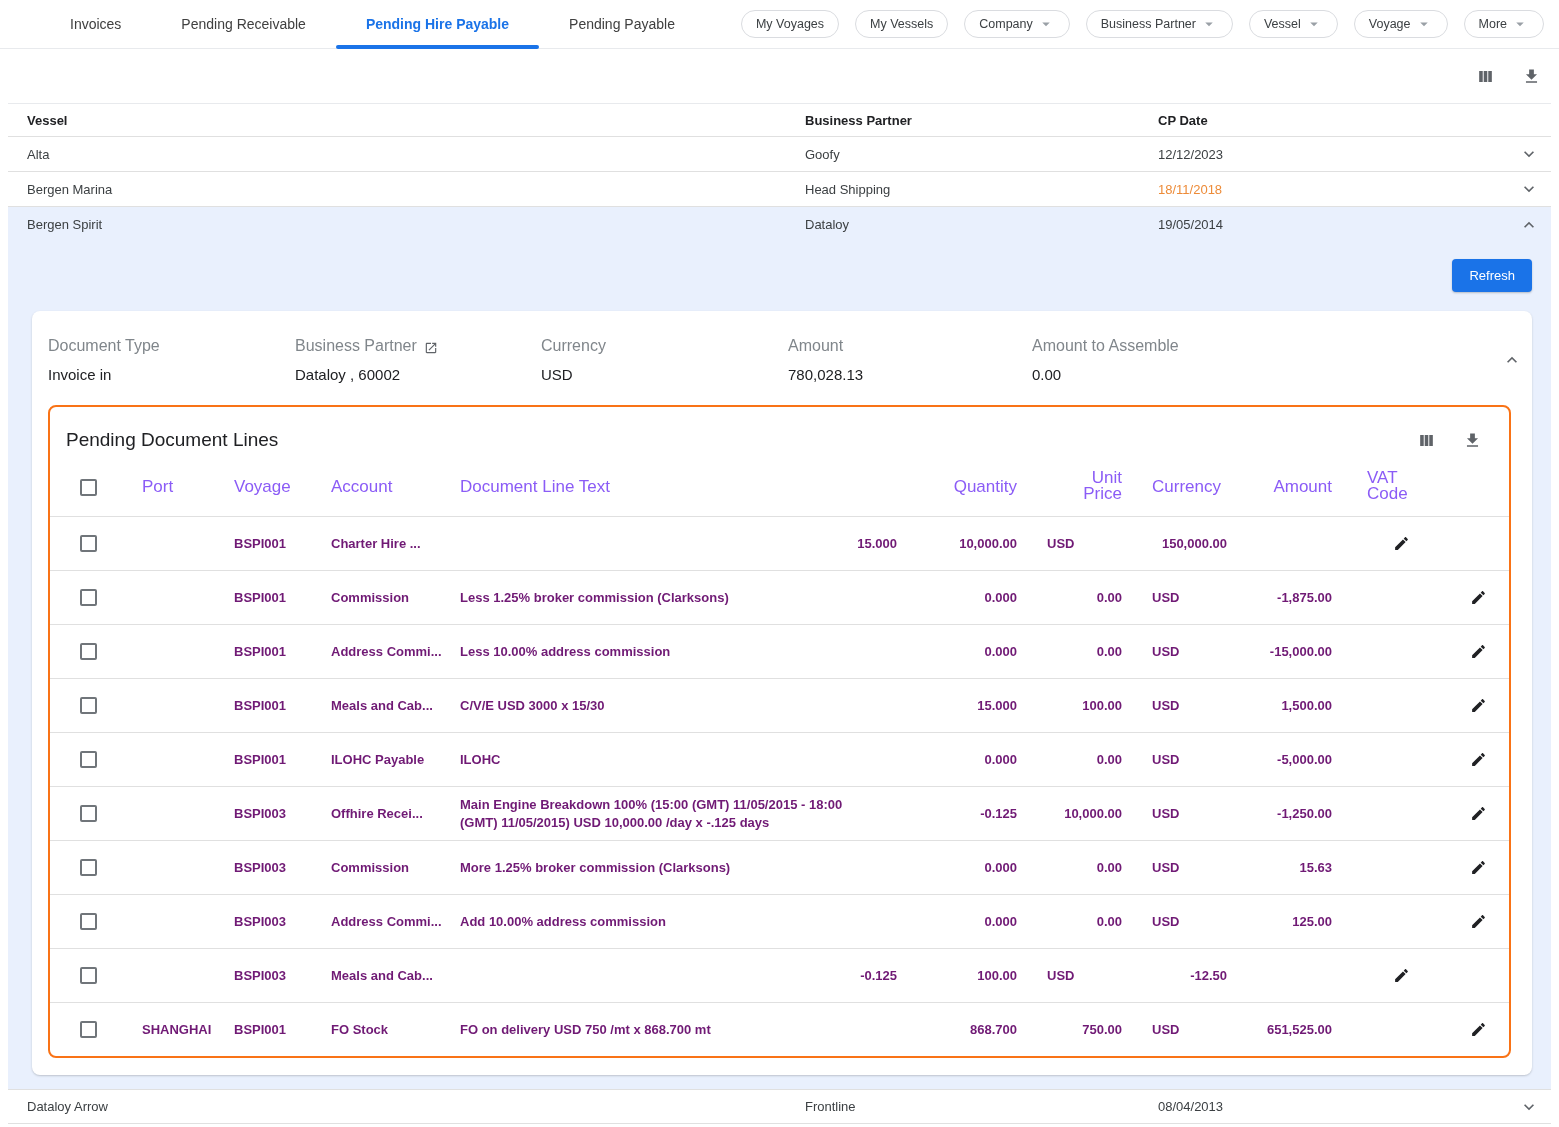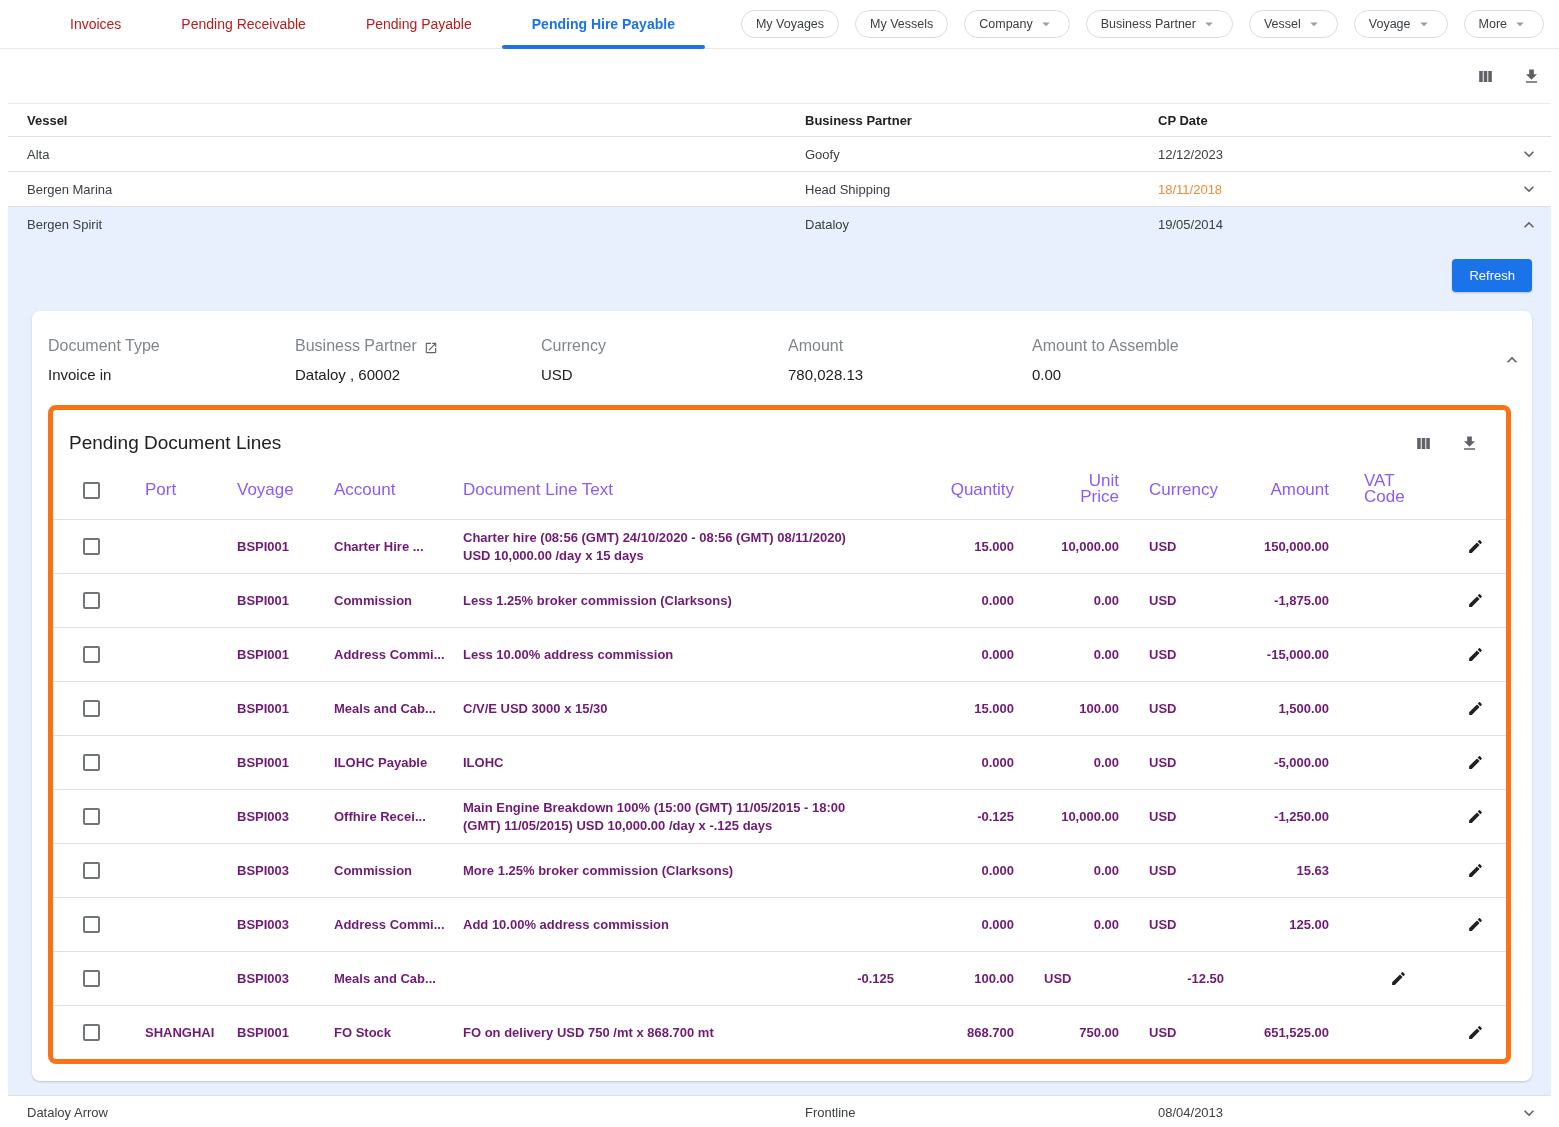--- a/index.html
+++ b/index.html
@@ -5,21 +5,21 @@
   * { box-sizing: border-box; margin: 0; padding: 0; }
   html,body { background:#fff; }
   body { font-family: "Liberation Sans", sans-serif; color:#3c4043; }
   .page { width:1559px; height:1127px; position:relative; background:#fff; overflow:hidden; }
 
   
   .tabbar { height:49px; display:flex; align-items:center; justify-content:space-between;
             border-bottom:1px solid #e8eaed; padding:0 15px 0 0; }
   .tabs { display:flex; height:100%; margin-left:40px; }
   .tab { position:relative; display:flex; align-items:center; padding:0 30px; height:100%;
-         font-size:14px; color:#b91c1c; cursor:pointer; }
+         font-size:14px; color:#404040; cursor:pointer; }
   .tab.active { color:#1a73e8; font-weight:bold; }
   .tab .underline { display:none; position:absolute; left:0; right:0; bottom:-1px; height:4px;
          background:#1a73e8; border-radius:4px; }
   .tab.active .underline { display:block; }
   .chips { display:flex; gap:16px; align-items:center; }
   .chip { display:flex; align-items:center; gap:4px; height:28px; padding:0 14px;
           border:1px solid #dadce0; border-radius:14px; font-size:12.5px; color:#3c4043;
           background:#fff; cursor:pointer; white-space:nowrap; }
   .chip svg { flex:none; }
 
@@ -50,21 +50,21 @@
   .card { background:#fff; border-radius:8px; margin-top:19px;
           box-shadow:0 1px 2px rgba(60,64,67,.25); padding:16px 0 17px 16px; }
 
   .summary { display:grid; grid-template-columns:247px 246px 247px 244px 1fr 40px;
              padding-top:10px; padding-bottom:22px; }
   .s-label { font-size:16px; color:#80868b; display:flex; align-items:flex-end; gap:7px; }
   .s-value { font-size:15px; color:#202124; margin-top:11px; }
   .s-chev { display:flex; align-items:center; justify-content:center; }
 
   
-  .lines-card { border:5px solid #f97316; border-radius:8px; margin-right:21px; }
+  .lines-card { border:2px solid #f97316; border-radius:8px; margin-right:21px; }
   .lines-head { display:flex; align-items:center; justify-content:space-between;
                 padding:21px 25px 6px 16px; }
   .lines-title { font-size:19px; color:#202124; }
   .lines-icons { display:flex; gap:22px; }
   .l-grid { display:grid; align-items:center;
             grid-template-columns:92px 92px 97px 129px 1fr 120px 105px 105px 105px 100px 77px; }
   .l-header { min-height:58px; font-size:17px; font-weight:normal; color:#8b5cf6; }
   .l-row { min-height:54px; border-top:1px solid #e0e0e0; font-size:13px; color:#701a75;font-weight:bold; }
   .col { padding:8px 0; }
   .cb-cell { display:flex; padding-left:30px; }
@@ -86,27 +86,27 @@
   <header class="tabbar">
     <nav class="tabs" id="tabs">
         <div class="tab">
     <span>Invoices</span>
 
   </div>
         <div class="tab">
     <span>Pending Receivable</span>
 
   </div>
-        <div class="tab">
-    <span>Pending Payable</span>
-
-  </div>
         <div class="tab active">
     <span>Pending Hire Payable</span>
     <span class="underline"></span>
+  </div>
+        <div class="tab">
+    <span>Pending Payable</span>
+
   </div>
       </nav>
     <div class="chips" id="chips">
         <div class="chip">
     <span>My Voyages</span>
 
   </div>
         <div class="chip">
     <span>My Vessels</span>
 
@@ -292,21 +292,20 @@
           </div>
 
           <div id="lrows">
               <div class="l-grid l-row">
     <div class="col cb-cell">
                   <span class="checkbox"></span>
                 </div>
     <div class="col"></div>
     <div class="col">BSPI001</div>
     <div class="col">Charter Hire ...</div>
-    <div class="col text-cell">Charter hire (08:56 (GMT) 24/10/2020 - 08:56 (GMT) 08/11/2020) USD 10,000.00 /day x 15 days</div>
     <div class="col num">15.000</div>
     <div class="col num">10,000.00</div>
     <div class="col curr">USD</div>
     <div class="col num">150,000.00</div>
     <div class="col vat"></div>
     <div class="col edit-cell">
                   <span class="edit-ic">
                     <svg width="17" height="17" viewBox="0 0 24 24" fill="#202124">
                       <path d="M3 17.25V21h3.75L17.81 9.94l-3.75-3.75L3 17.25zM20.71 7.04c.39-.39.39-1.02 0-1.41l-2.34-2.34c-.39-.39-1.02-.39-1.41 0l-1.83 1.83 3.75 3.75 1.83-1.83z"></path>
                     </svg>

